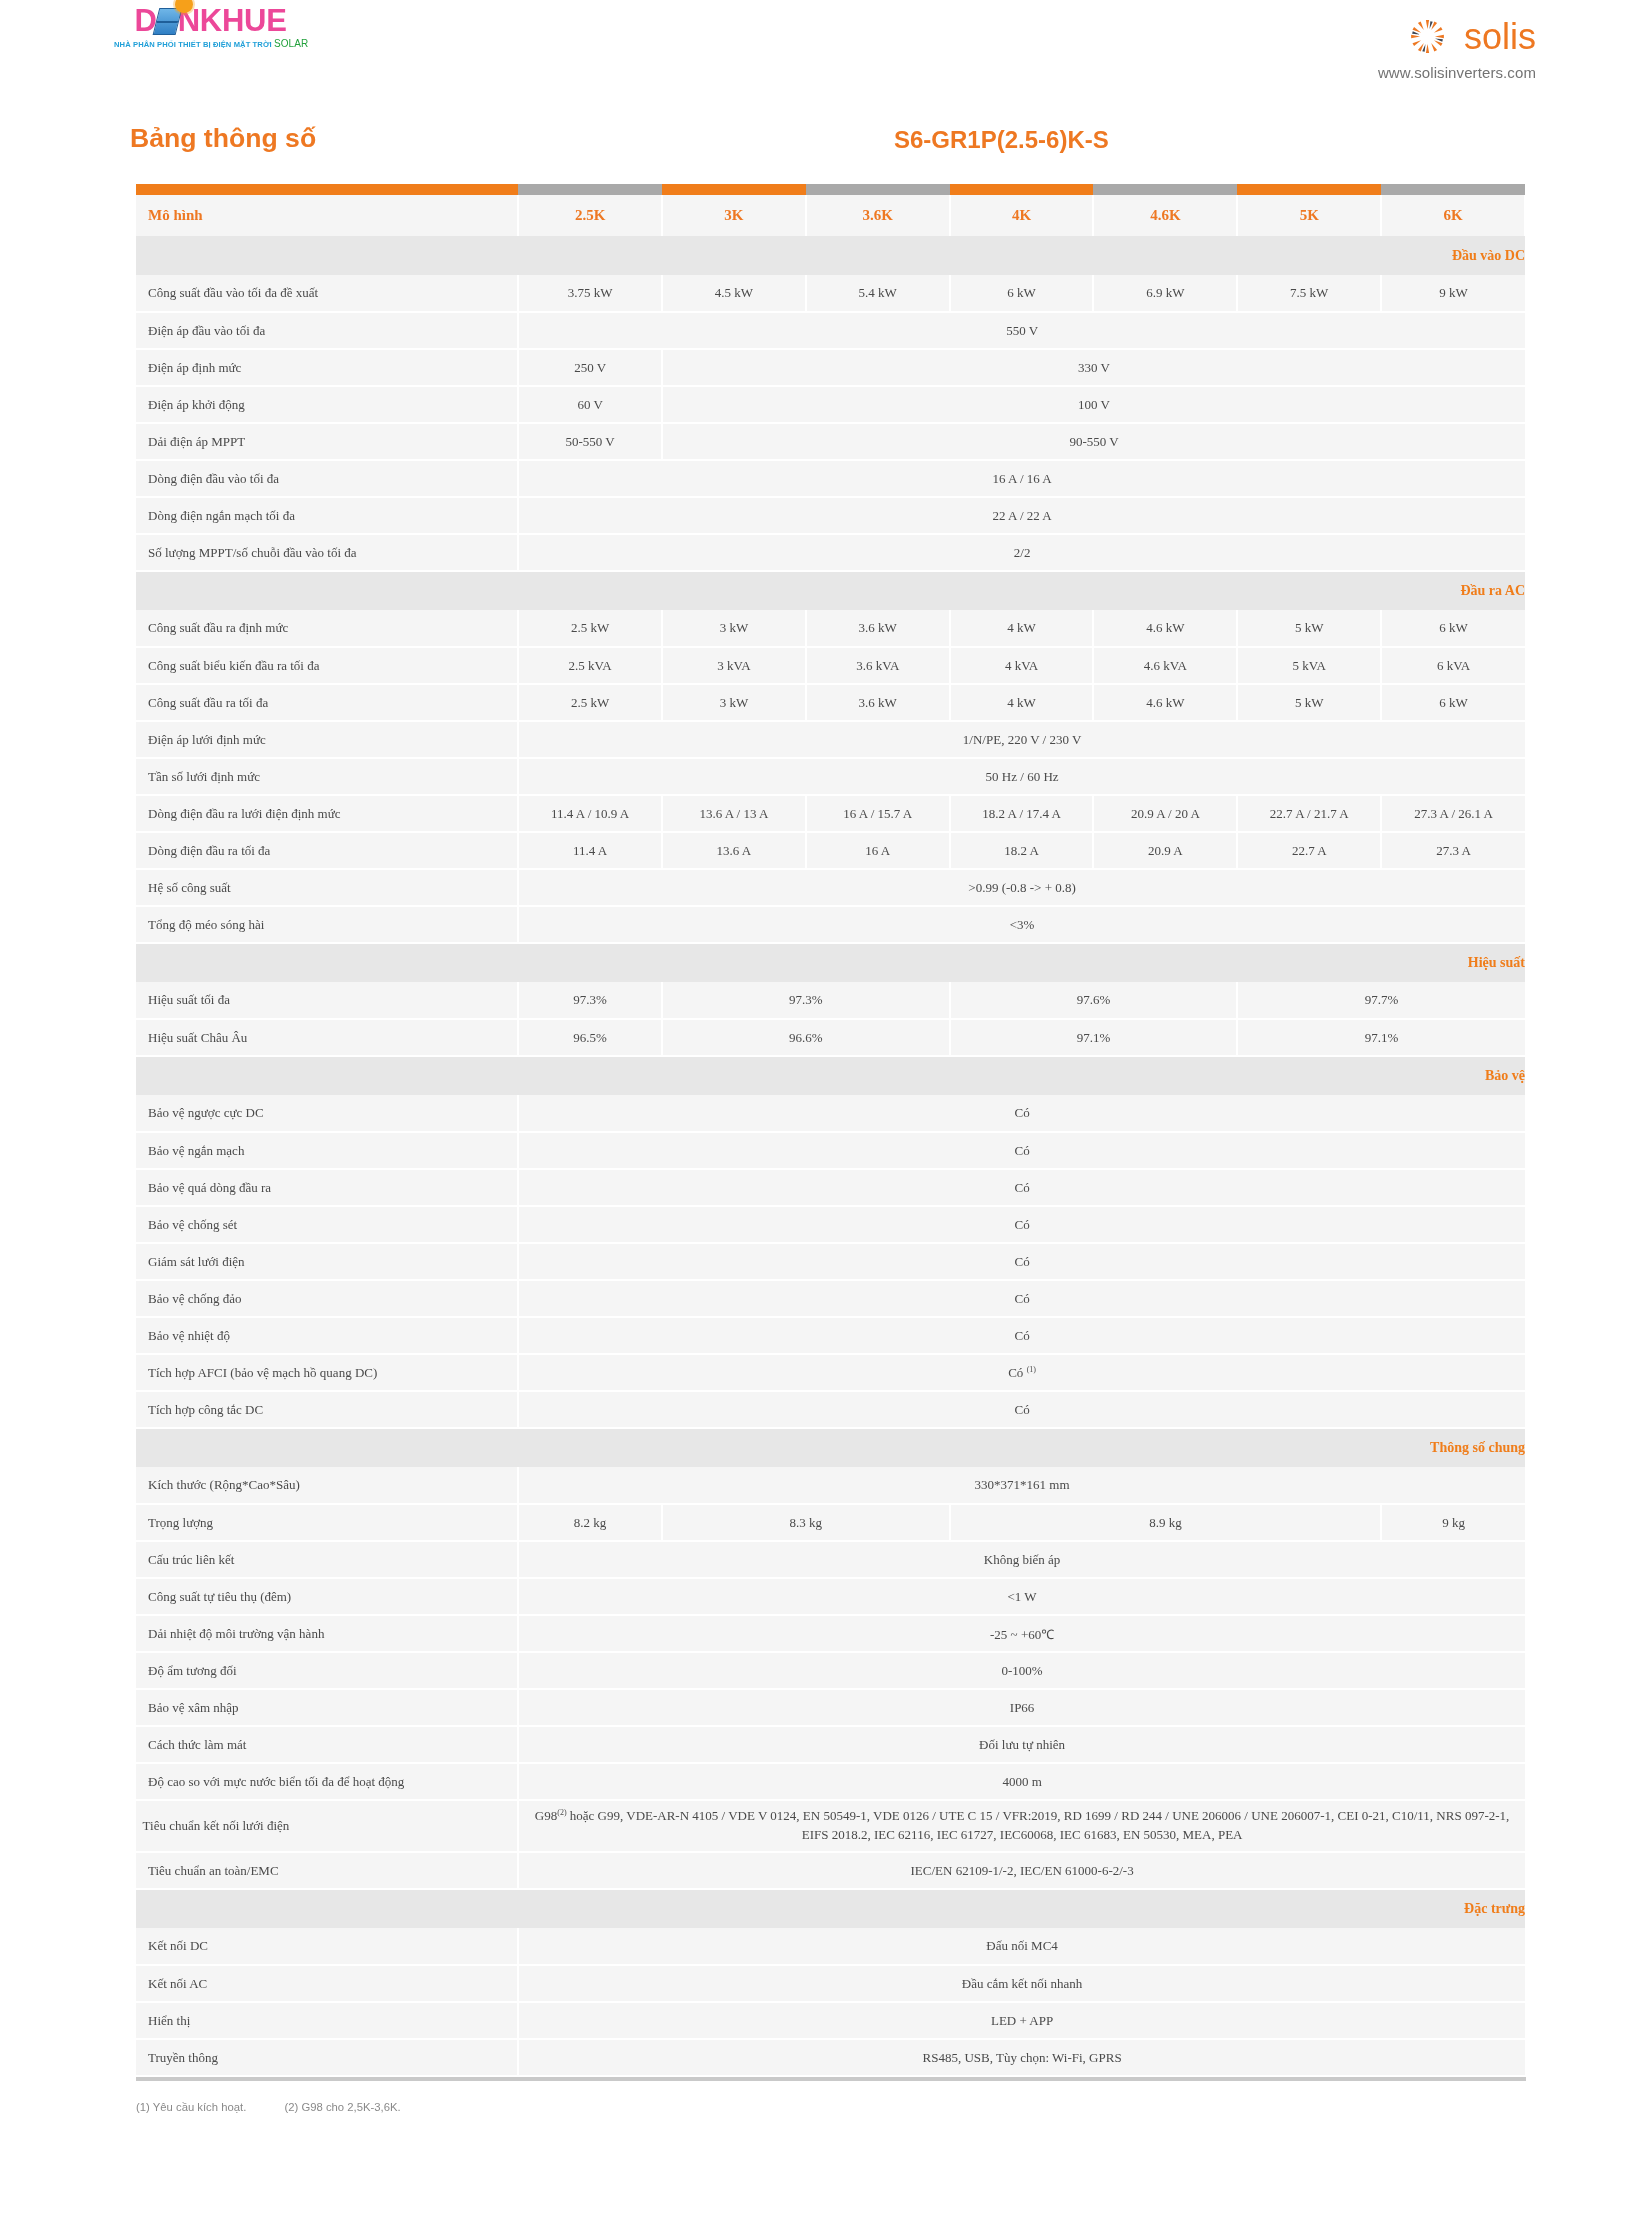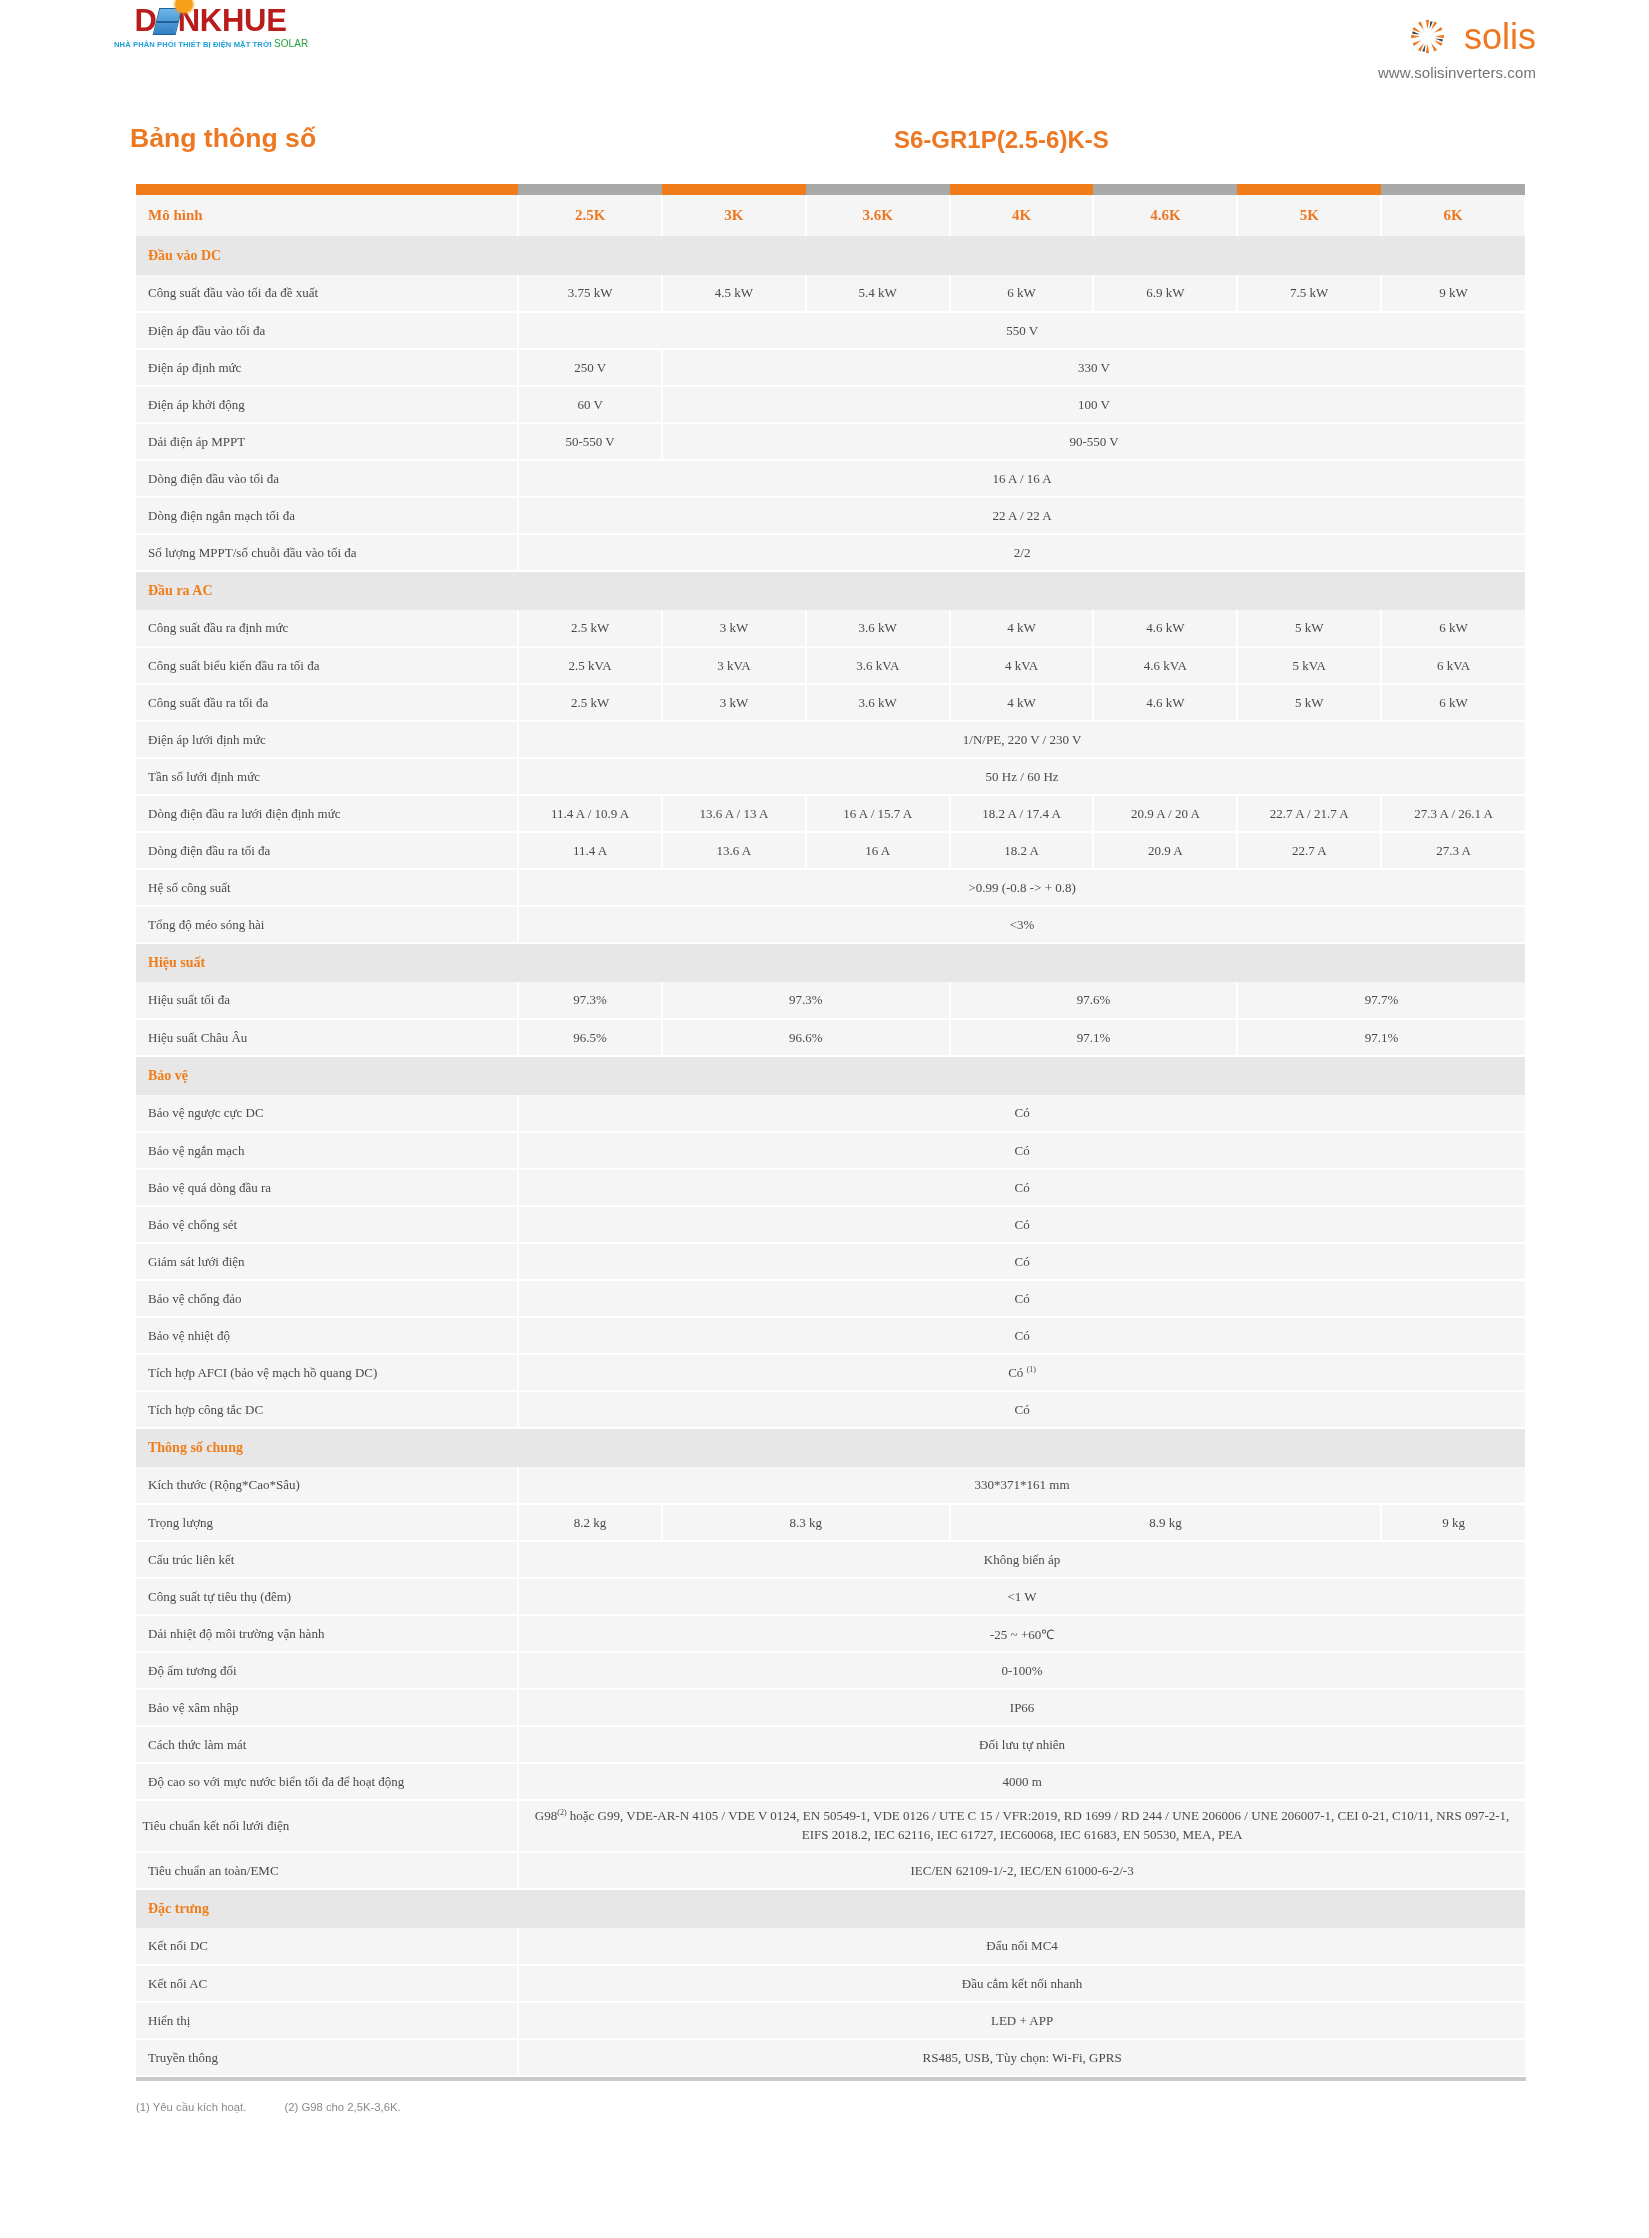--- a/index.html
+++ b/index.html
@@ -9,21 +9,21 @@
     height: 2239px;
     background: #ffffff;
     font-family: "Liberation Sans", sans-serif;
     -webkit-font-smoothing: antialiased;
   }
   .page { position: relative; width: 1650px; height: 2239px; padding: 0; }
 
   
   .topbar { position: relative; height: 123px; }
   .dk-logo { position: absolute; left: 114px; top: 5.3px; width: 193px; text-align:center; }
-  .dk-word { font-size: 31px; font-weight: 800; color: #b91c1c; letter-spacing: -0.3px; line-height: 1; position: relative; display:inline-block; }
+  .dk-word { font-size: 31px; font-weight: 800; color: #ec4899; letter-spacing: -0.3px; line-height: 1; position: relative; display:inline-block; }
   .dk-panel { display:inline-block; width: 22.6px; height: 26.6px; vertical-align: -3.3px;
      background: linear-gradient(#6fb6e8,#2f7fc4);
      border: 1.3px solid #1f5f99;
      transform: skewX(-14deg); margin: 0 -0.7px; position: relative; }
   .dk-panel:after{ content:""; position:absolute; left:0; right:0; top:50%; height:1.3px; background:#1f5f99;}
   .dk-sun { position:absolute; left: 41px; top: -9.3px; width: 17.3px; height: 17.3px; background:#f6a01a; border-radius:50%;
      box-shadow: 0 0 0 2px rgba(246,160,26,.35); }
   .dk-sub { margin-top: 2px; font-size: 7.6px; font-weight: 700; color: #1f9fd8; letter-spacing: 0.1px; white-space:nowrap; }
   .dk-sub .solar { color:#22a13c; font-size: 10px; font-weight: 400; }
 
@@ -46,21 +46,21 @@
   .hbar td { height: 11.3px; padding: 0; }
   .hbar .o { background: #f07d1a; }
   .hbar .g { background: #a9a9a9; }
 
   .hdr td { height: 41px; background: #f5f5f5; font-size: 15px; font-weight: 700; color: #ee7822;
             vertical-align: middle; border-right: 2px solid #ffffff; }
   .hdr td.lbl { text-align: left; padding-left: 12px; }
   .hdr td.val { text-align: center; }
 
   tr.sec td { height: 39px; background: #e7e7e7; font-size: 14px; font-weight: 700; color: #f07d1a;
-              padding-left: 12px; vertical-align: middle; }
+              padding-left: 12px; vertical-align: middle; text-align: right; }
 
   tr.r td { height: 37px; background: #f5f5f5; font-size: 13px; color: #4a4a4a; vertical-align: middle;
             border-bottom: 2px solid #ffffff; border-right: 2px solid #ffffff; }
   tr.r td.lbl { text-align: left; padding-left: 12px; color: #4a4a4a; }
   tr.r td.val { text-align: center; }
   tr.r td.last { border-right: none; }
   tr.r td.tall { height: 52px; line-height: 1.45; padding: 4px 6.6px; }
 
   sup { font-size: 8px; vertical-align: super; }
 

